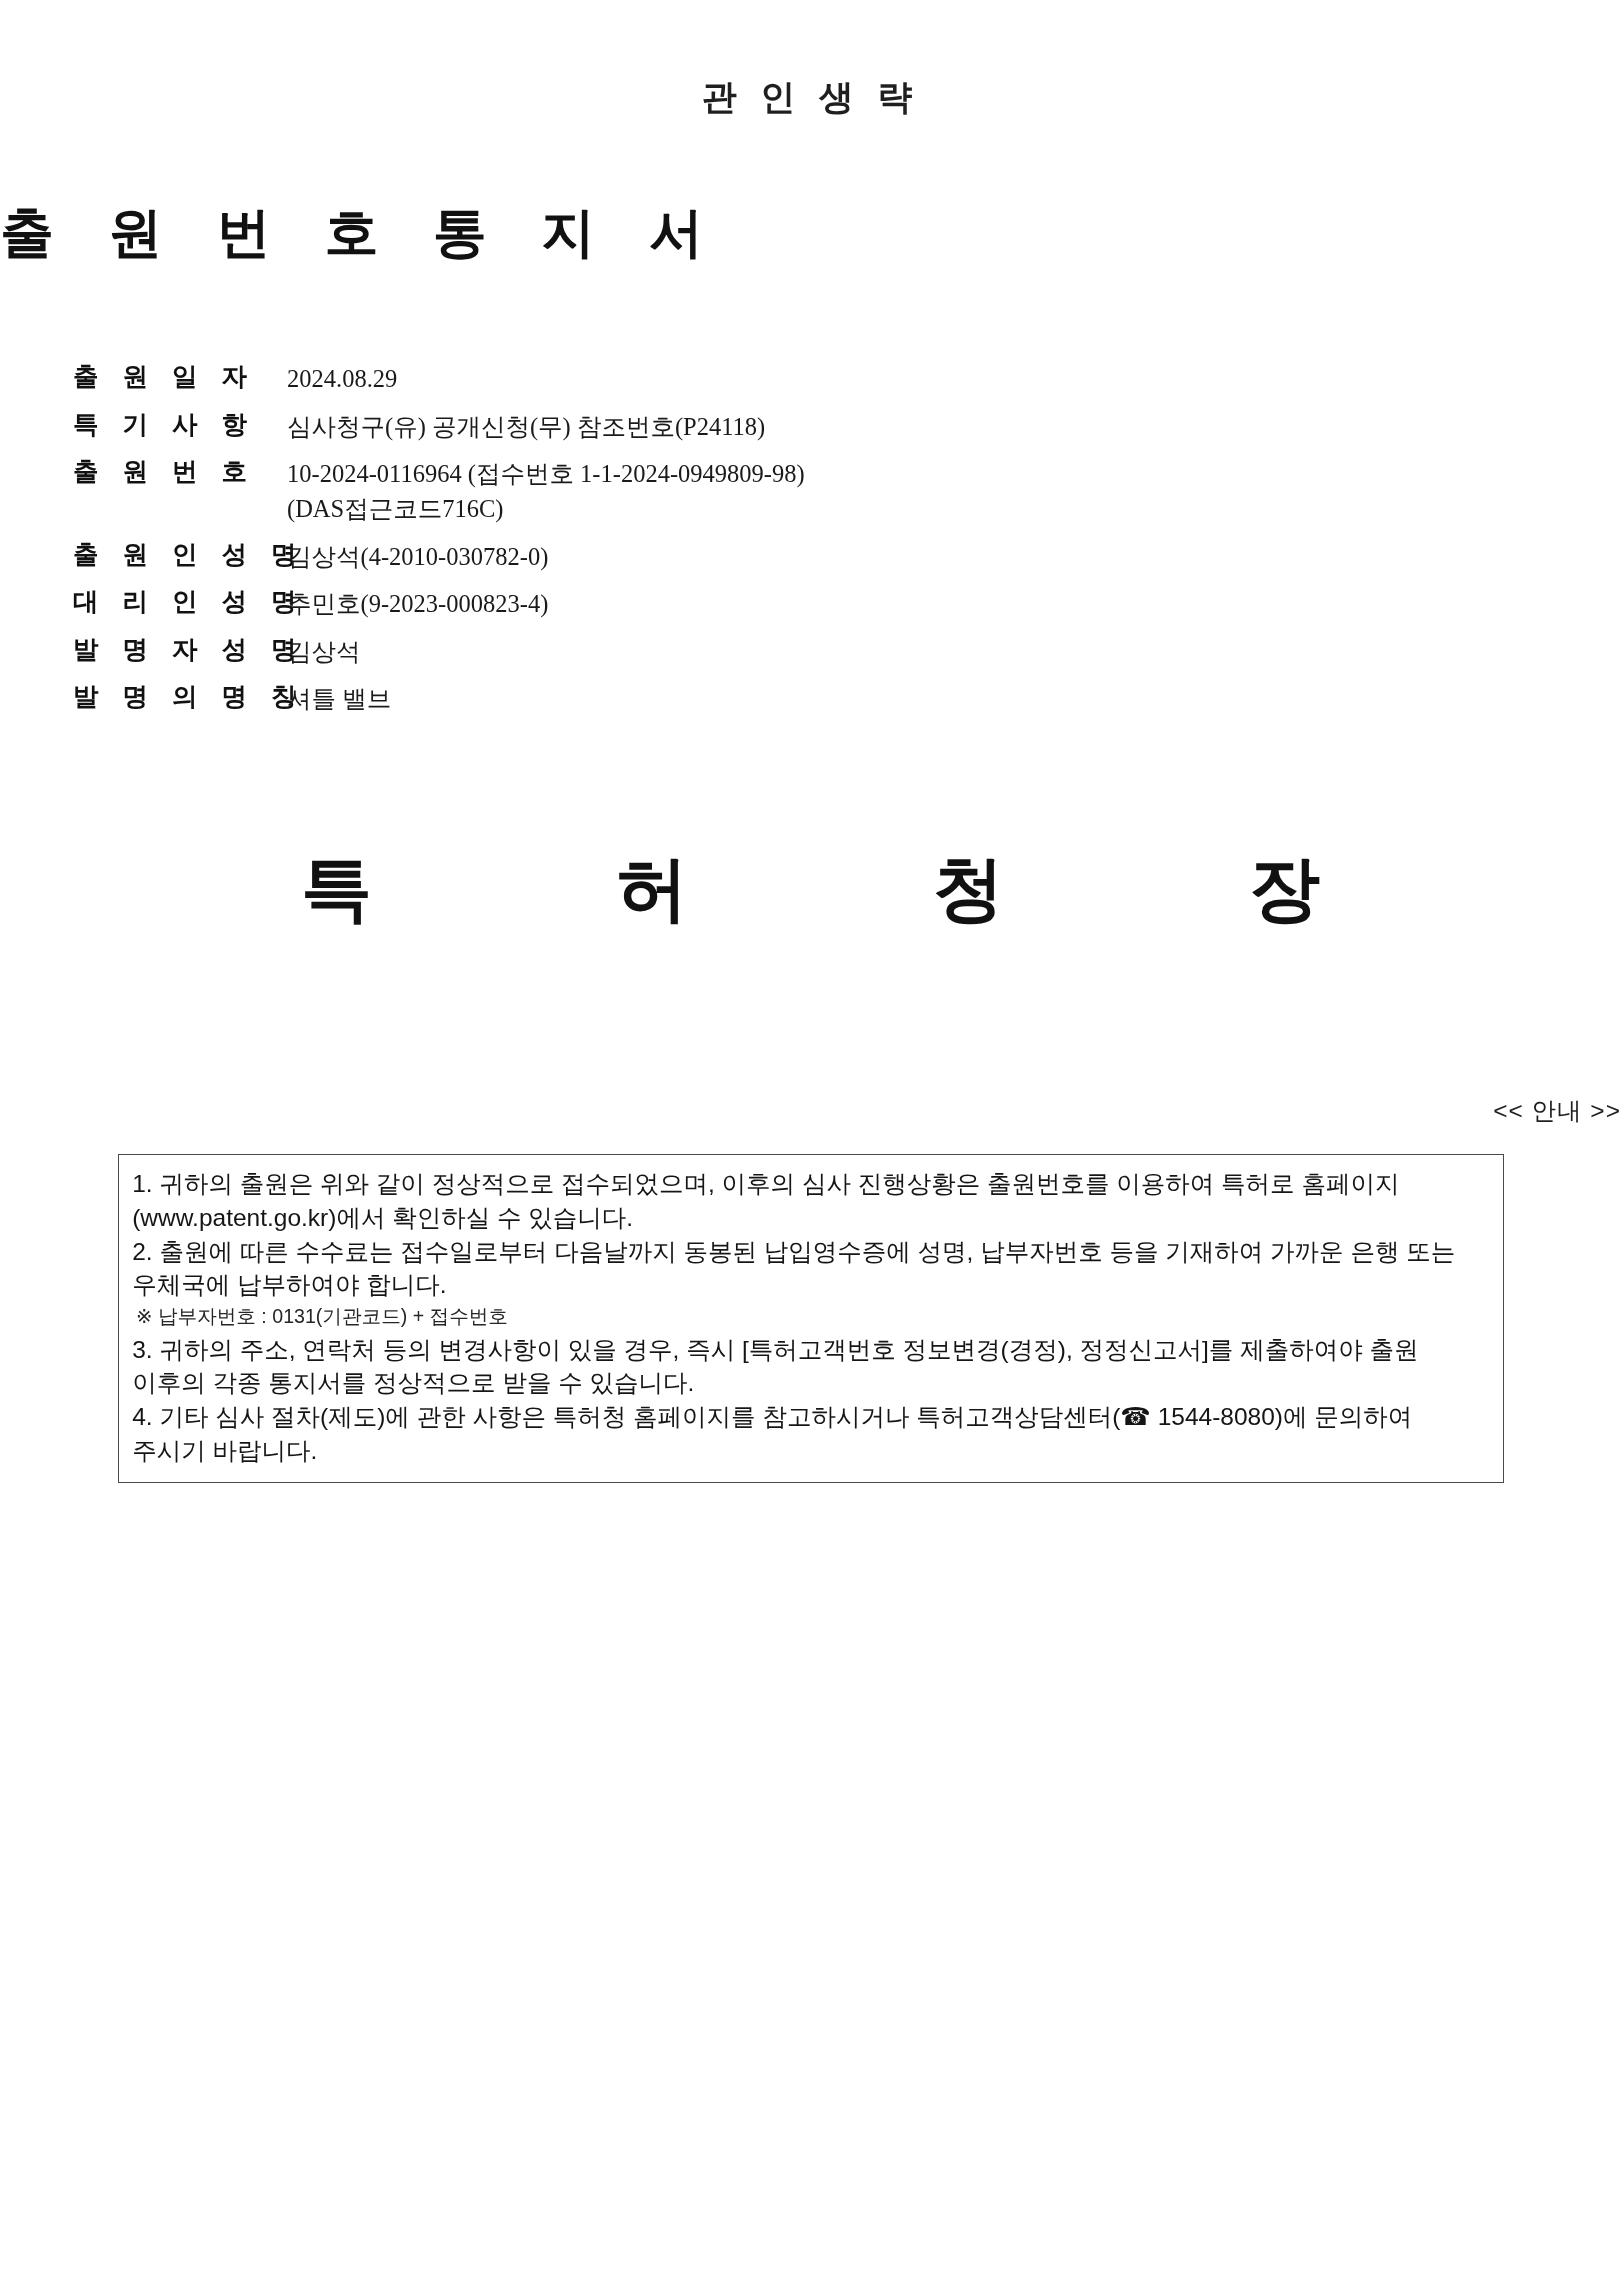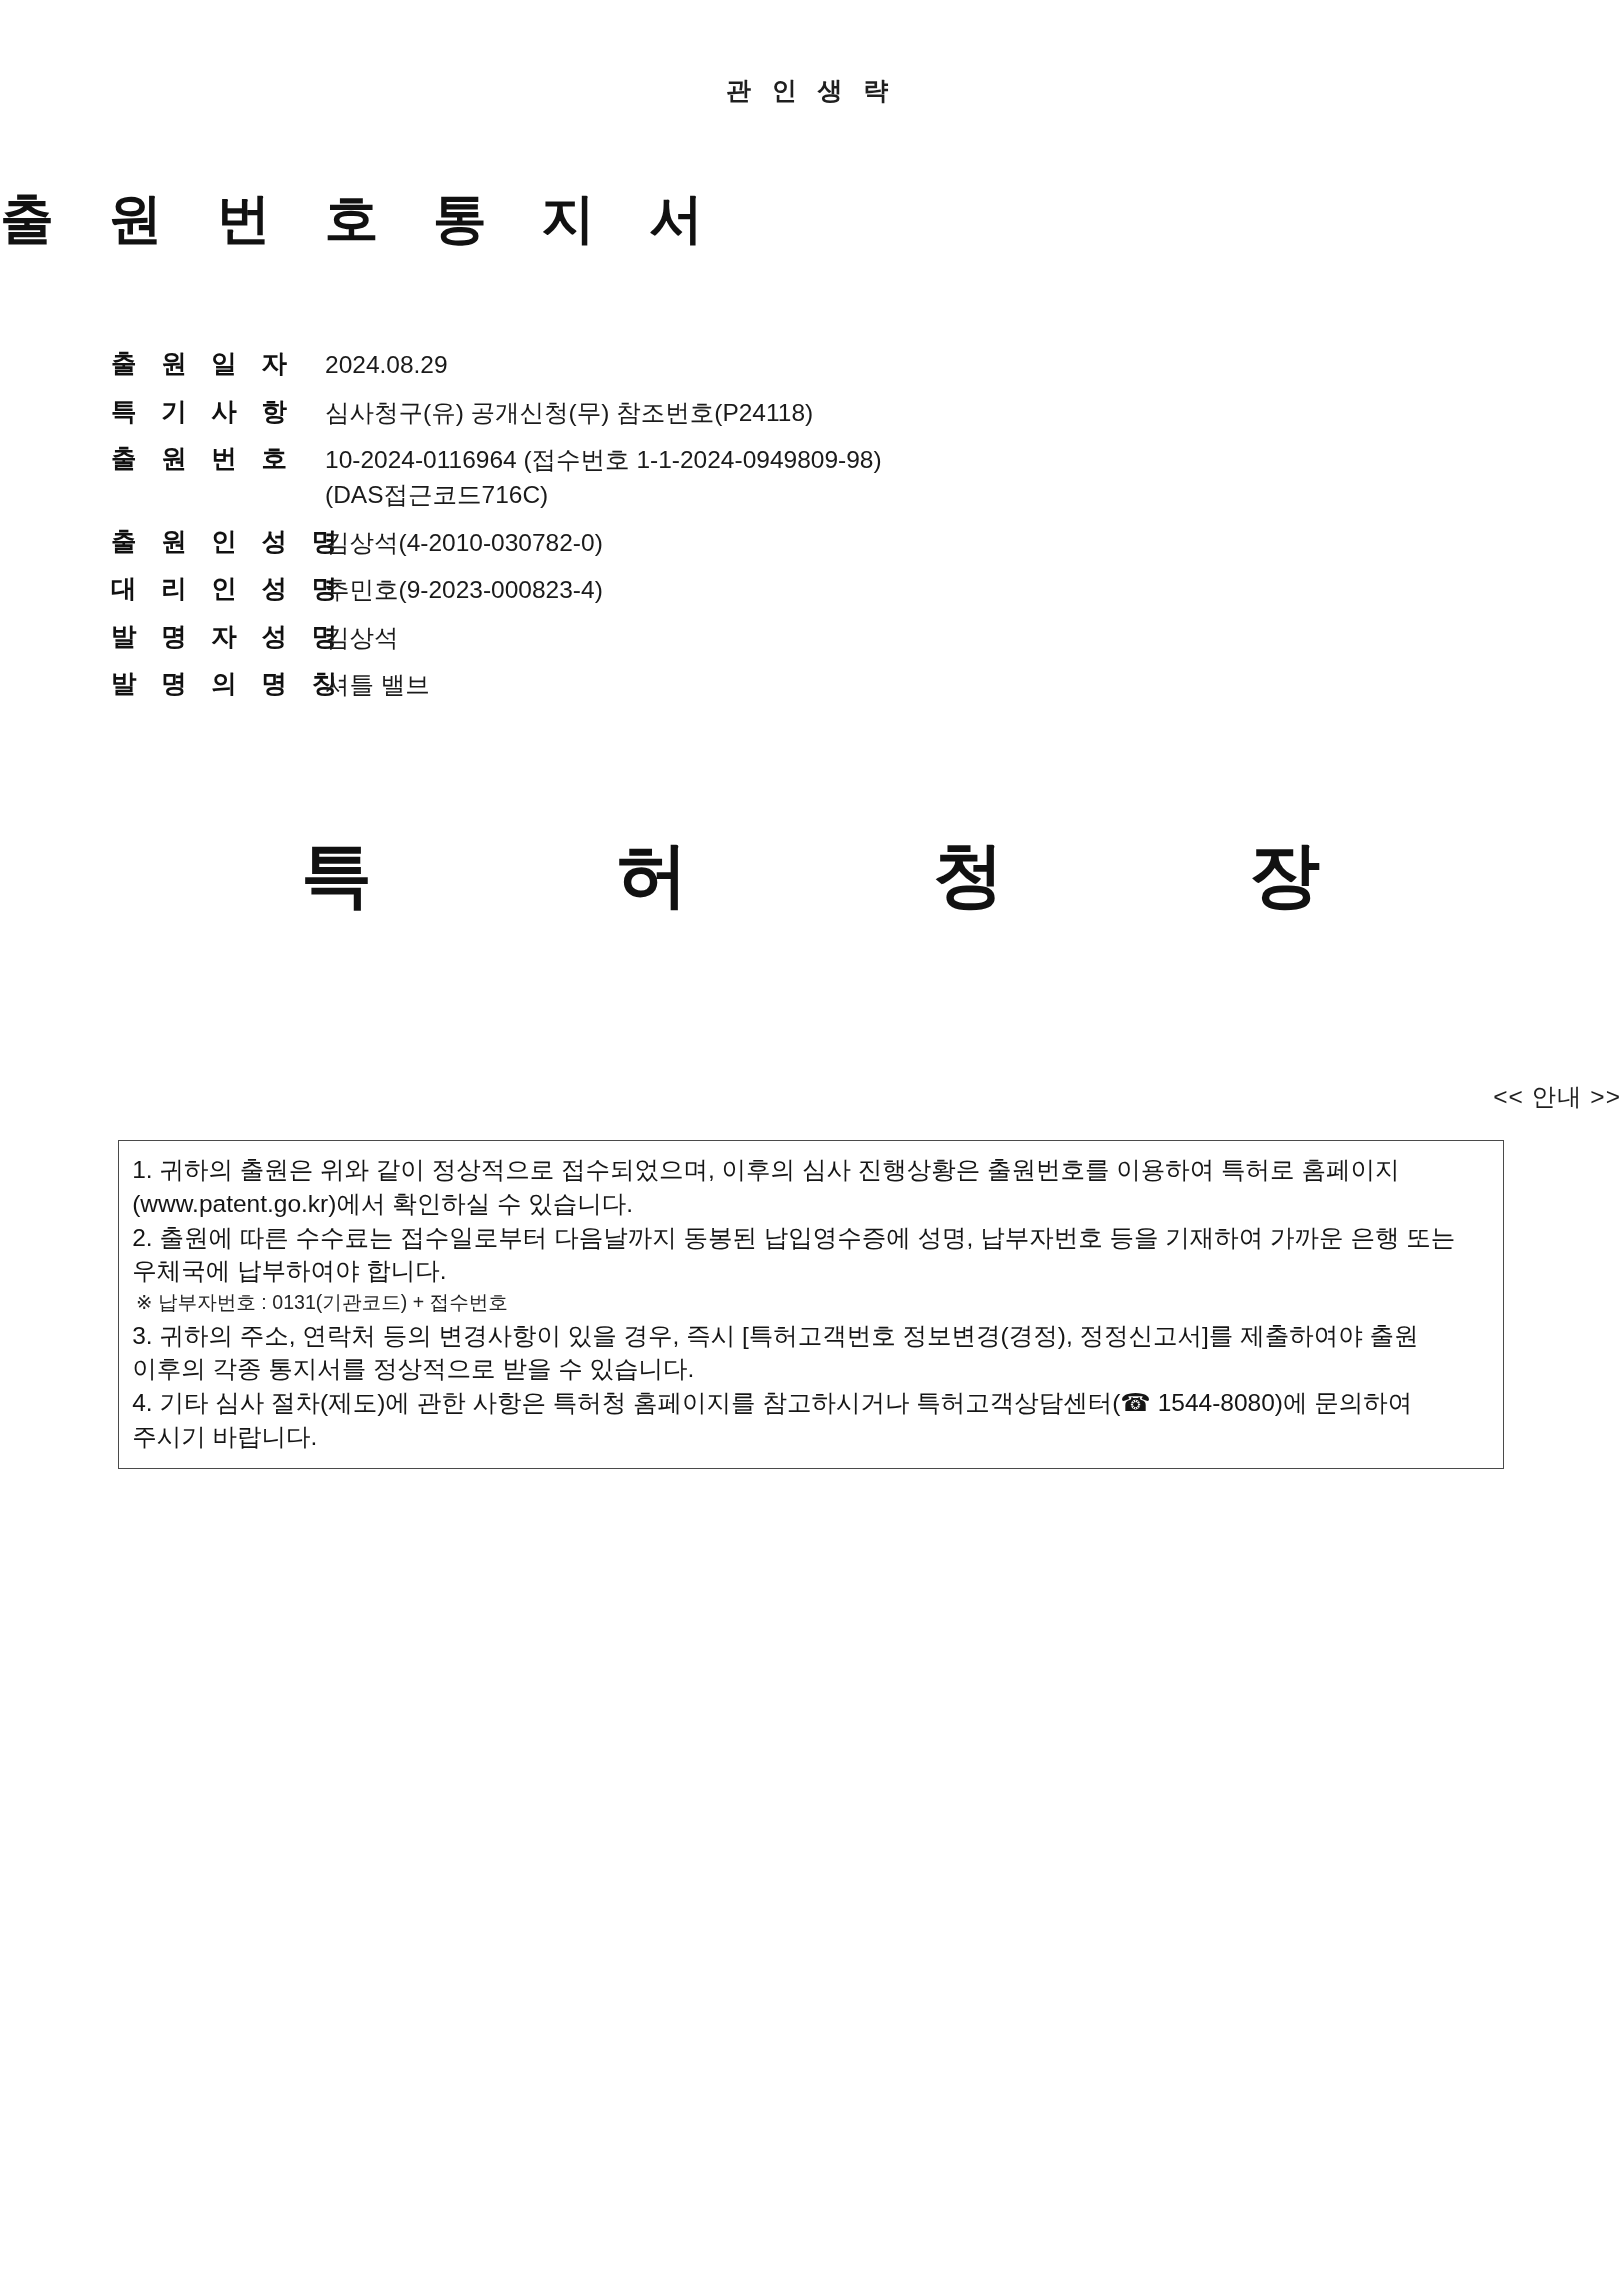--- a/index.html
+++ b/index.html
@@ -19,40 +19,41 @@
     position: relative;
     width: 1621px;
     height: 2293px;
     box-sizing: border-box;
     padding: 0;
   }
 
   
   .seal-note {
     text-align: center;
-    font-size: 25px;
+    font-size: 35px;
     letter-spacing: 6.9px;
     font-weight: bold;
     margin-top: 74px;
     color: #1f1f1f;
   }
   .doc-title {
     text-align: left;
     font-size: 54px;
     font-weight: bold;
     letter-spacing: 19.6px;
     margin-top: 76px;
     color: #111111;
   }
 
   
   .fields {
     margin-top: 90px;
-    margin-left: 111px;
+    margin-left: 73px;
     width: 1372px;
+    font-family: Liberation Serif, serif;
   }
   .field-row {
     display: flex;
     align-items: flex-start;
     margin-bottom: 10.8px;
   }
   .field-label {
     width: 214px;
     flex: 0 0 214px;
     font-size: 25.5px;

